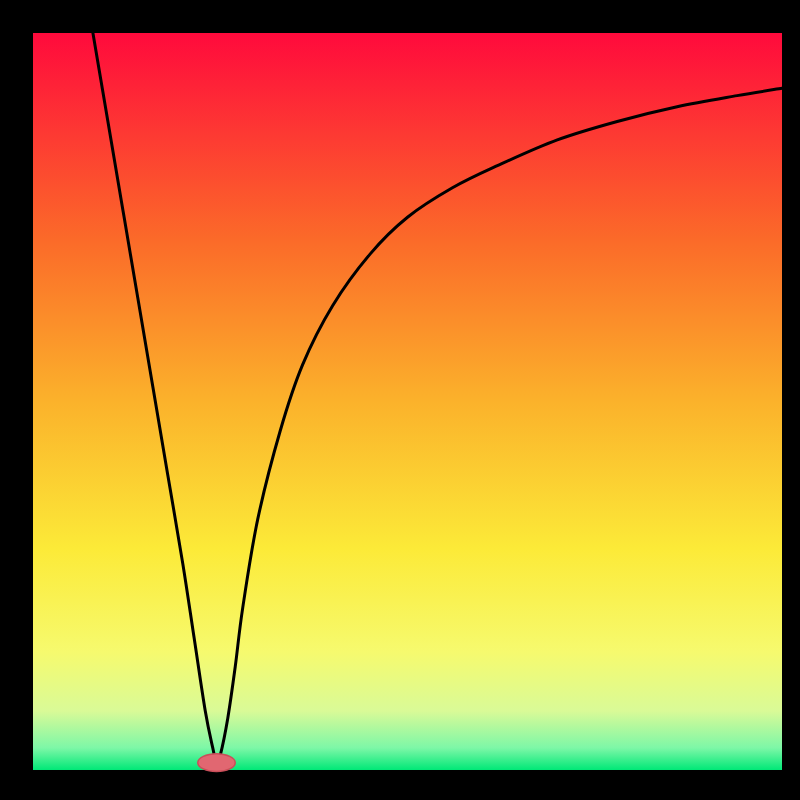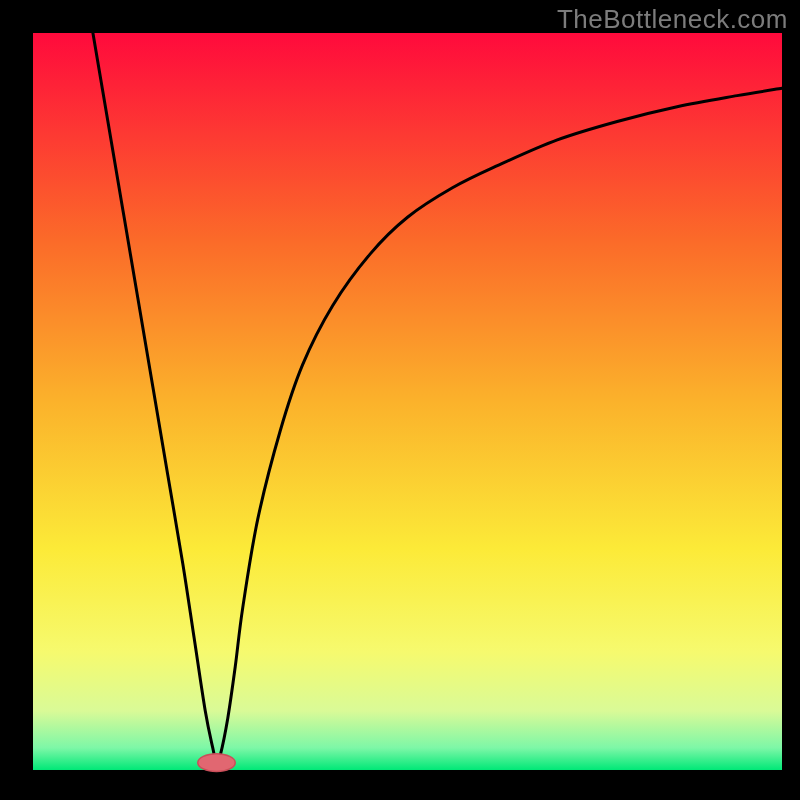--- a/index.html
+++ b/index.html
@@ -30,21 +30,20 @@
   svg {
     position: absolute;
     top: 0;
     left: 0;
   }
 </style>
 </head>
 <body>
 <div class="frame">
 
-<div class="watermark">TheBottleneck.com</div>
 
 <svg id="chart-svg" width="800" height="800" viewBox="0 0 800 800">
   <defs>
     <linearGradient id="bg-grad" x1="0" y1="0" x2="0" y2="1">
       <stop id="g0" offset="0%" stop-color="#ff0a3c"></stop>
       <stop id="g1" offset="28%" stop-color="#fb6a29"></stop>
       <stop id="g2" offset="50%" stop-color="#fbb22b"></stop>
       <stop id="g3" offset="70%" stop-color="#fcea38"></stop>
       <stop id="g4" offset="84%" stop-color="#f6fa6e"></stop>
       <stop id="g5" offset="92%" stop-color="#d9fa97"></stop>

